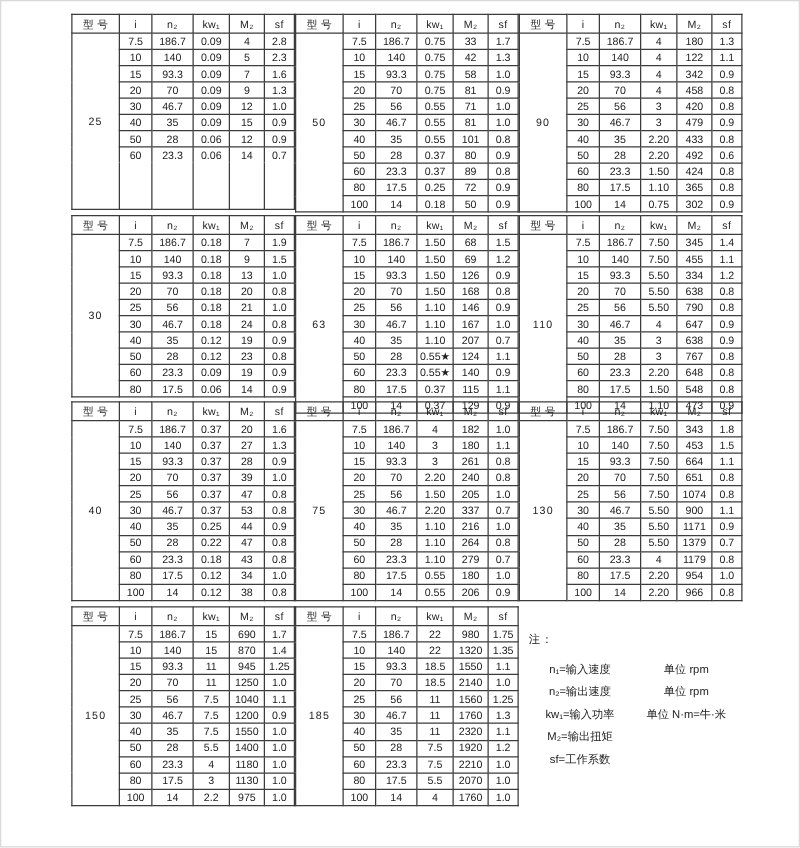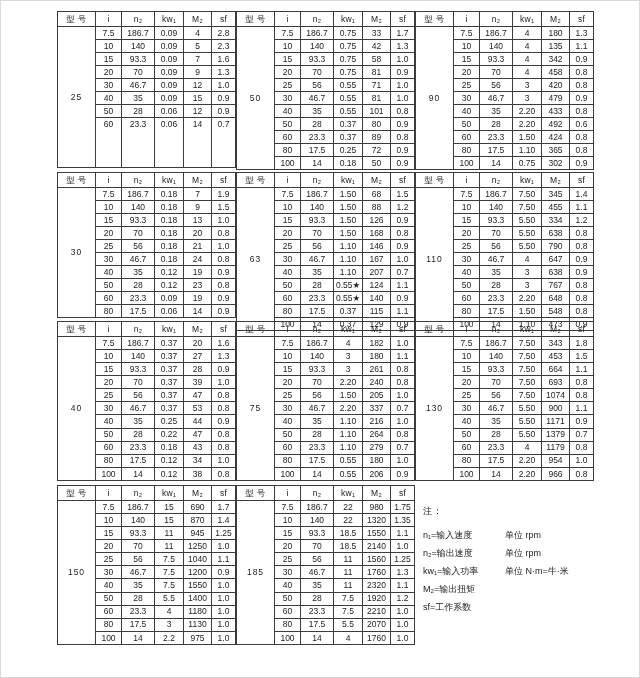--- a/index.html
+++ b/index.html
@@ -26,21 +26,21 @@
   }
   table.spec th { font-weight:normal; height:14px; letter-spacing:0.3px; }
   table.spec td { height:12px; }
   table.spec td.model { letter-spacing:1px; }
   table.spec tr.last-data td { border-bottom:0; }
   table.spec tr.filler td { height:auto; border-top:0; }
   .notes {
     padding:22px 0 0 8px; font-size:9px; color:#222; line-height:1;
   }
   .notes .title { margin-bottom:15px; letter-spacing:1px; }
-  .note-line { display:flex; margin-bottom:9px; }
+  .note-line { display:flex; margin-bottom:9px;text-align:center; }
   .note-term { width:82px; flex:0 0 82px; }
   .note-unit { flex:1; }
 </style>
 </head>
 <body>
 
 <div class="grid">
   <table class="spec">
       <colgroup>
         <col style="width: 38px;">
@@ -252,21 +252,21 @@
           <td>7.5</td>
           <td>186.7</td>
           <td>4</td>
           <td>180</td>
           <td>1.3</td>
         </tr>
         <tr>
           <td>10</td>
           <td>140</td>
           <td>4</td>
-          <td>135</td>
+          <td>122</td>
           <td>1.1</td>
         </tr>
         <tr>
           <td>15</td>
           <td>93.3</td>
           <td>4</td>
           <td>342</td>
           <td>0.9</td>
         </tr>
         <tr>
@@ -445,21 +445,21 @@
           <td>7.5</td>
           <td>186.7</td>
           <td>1.50</td>
           <td>68</td>
           <td>1.5</td>
         </tr>
         <tr>
           <td>10</td>
           <td>140</td>
           <td>1.50</td>
-          <td>88</td>
+          <td>69</td>
           <td>1.2</td>
         </tr>
         <tr>
           <td>15</td>
           <td>93.3</td>
           <td>1.50</td>
           <td>126</td>
           <td>0.9</td>
         </tr>
         <tr>
@@ -859,21 +859,21 @@
           <td>15</td>
           <td>93.3</td>
           <td>7.50</td>
           <td>664</td>
           <td>1.1</td>
         </tr>
         <tr>
           <td>20</td>
           <td>70</td>
           <td>7.50</td>
-          <td>693</td>
+          <td>651</td>
           <td>0.8</td>
         </tr>
         <tr>
           <td>25</td>
           <td>56</td>
           <td>7.50</td>
           <td>1074</td>
           <td>0.8</td>
         </tr>
         <tr>

